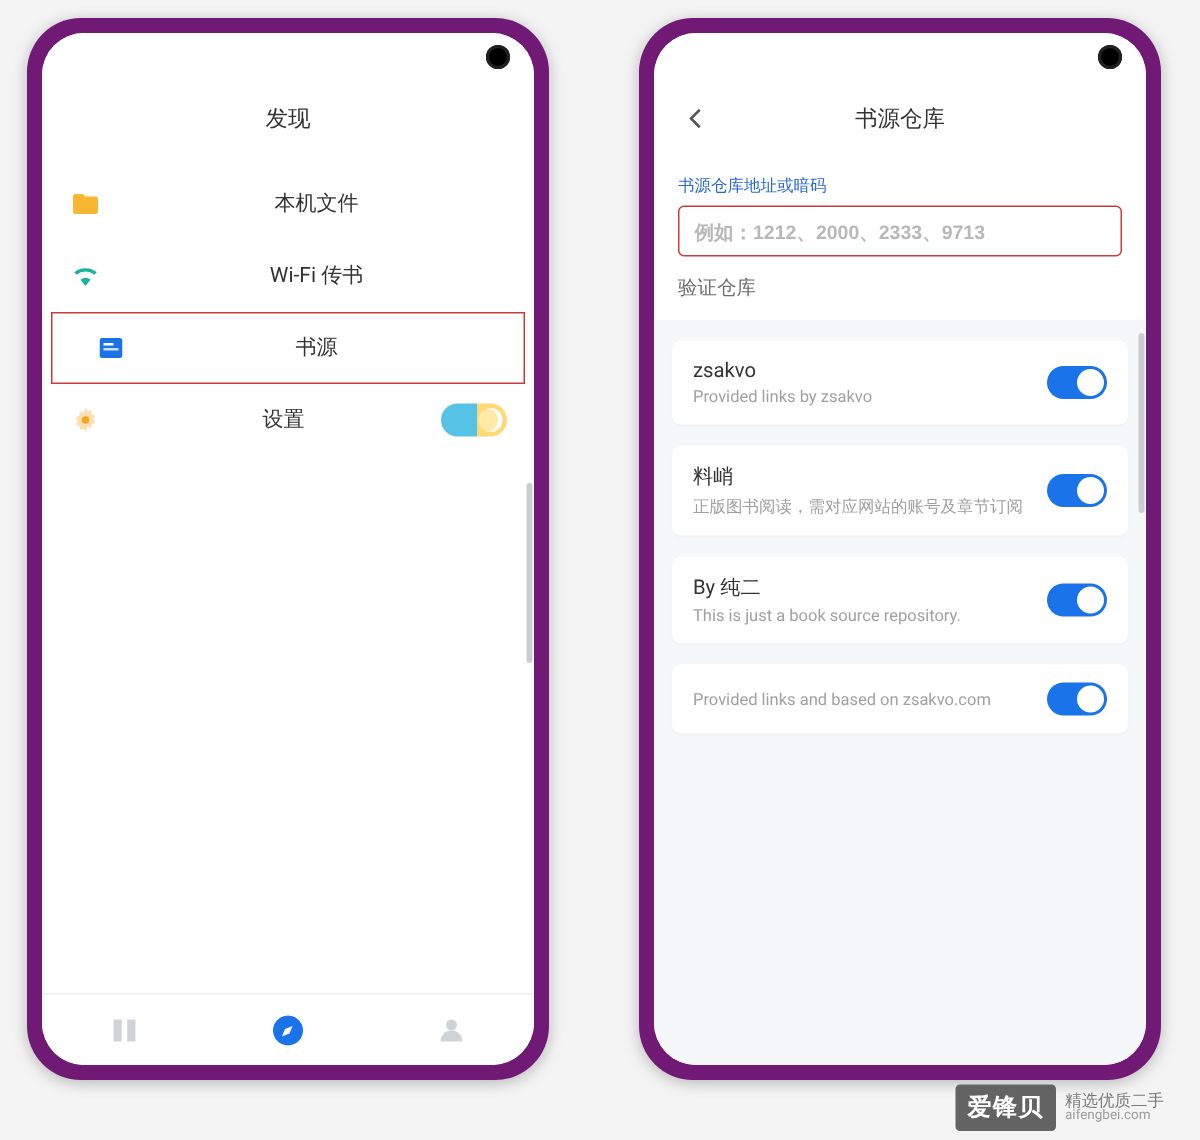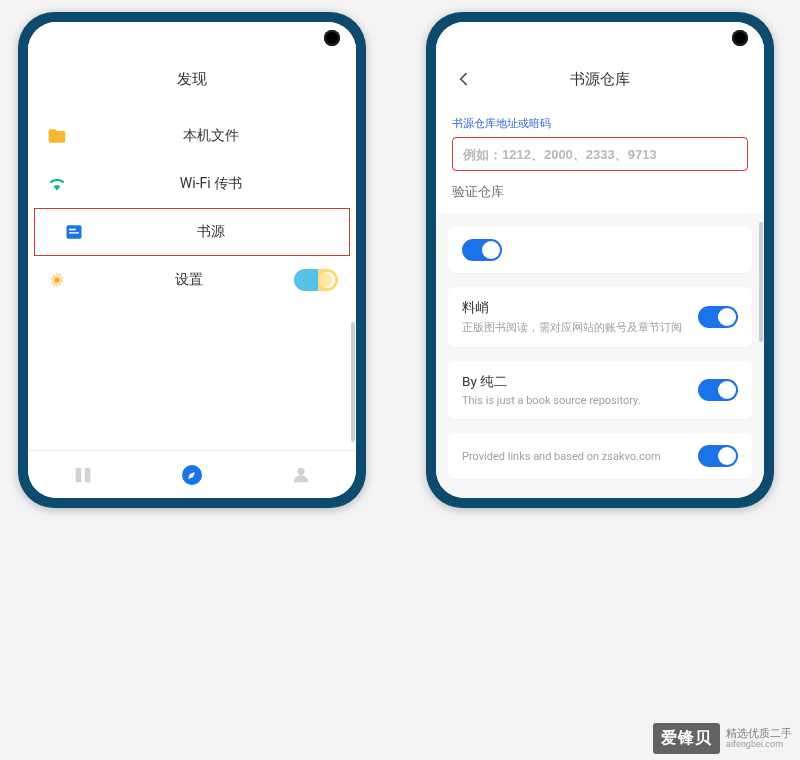--- a/index.html
+++ b/index.html
@@ -5,22 +5,22 @@
   * { box-sizing: border-box; margin: 0; padding: 0; }
   body {
     width: 800px; height: 760px;
     background: #f4f4f5;
     font-family: -apple-system, "Segoe UI", Roboto, "PingFang SC", "Microsoft YaHei", sans-serif;
     position: relative;
     overflow: hidden;
   }
   .stage { display: flex; gap: 60px; padding: 12px 18px; }
   .phone {
-    width: 348px; height: 496px;
-    background: #0c4a6e;
+    width: 348px; height: 708px;
+    background: #701a75;
     border-radius: 36px;
     padding: 10px;
     position: relative;
     box-shadow: 0 2px 10px rgba(0,0,0,.25);
   }
   .screen {
     width: 100%; height: 100%;
     background: #fafafa;
     border-radius: 28px;
     overflow: hidden;
@@ -103,21 +103,21 @@
     content:""; position:absolute; right:3px; top:3px;
     width:16px;height:16px;border-radius:50%;
     background:#ffe9a8; box-shadow: -3px 0 0 #fff inset;
   }
   .scroll-hint{
     position:absolute; right:1px; top:300px; width:4px; height:120px;
     background:#c9ced4; border-radius:3px;
   }
   
   .watermark {
-    position:absolute; right:8px; bottom:6px;
+    position:absolute; right:24px; bottom:6px;
     display:flex; align-items:center; gap:6px;
     font-size:11px; color:#fff;
   }
   .wm-block{
     background:#636363; color:#fff; padding:5px 8px; border-radius:3px;
     font-size:16px; letter-spacing:1px; font-weight:600;
   }
   .wm-text small{display:block; font-size:9px; color:#9c9c9c;}
   .wm-text{ color:#7a7a7a; line-height:1.1;}
 </style>
@@ -212,20 +212,24 @@
         <span>书源仓库</span>
       </div>
       <div class="content">
         <div class="form-block">
           <div class="form-label">书源仓库地址或暗码</div>
           <input class="form-input" placeholder="例如：1212、2000、2333、9713" style="">
           <div class="verify">验证仓库</div>
         </div>
 
         <div class="card">
+          <div class="card-text">
+            <div class="card-title">zsakvo</div>
+            <div class="card-sub">Provided links by zsakvo</div>
+          </div>
           <div class="toggle"></div>
         </div>
 
         <div class="card">
           <div class="card-text">
             <div class="card-title">料峭</div>
             <div class="card-sub">正版图书阅读，需对应网站的账号及章节订阅</div>
           </div>
           <div class="toggle"></div>
         </div>

